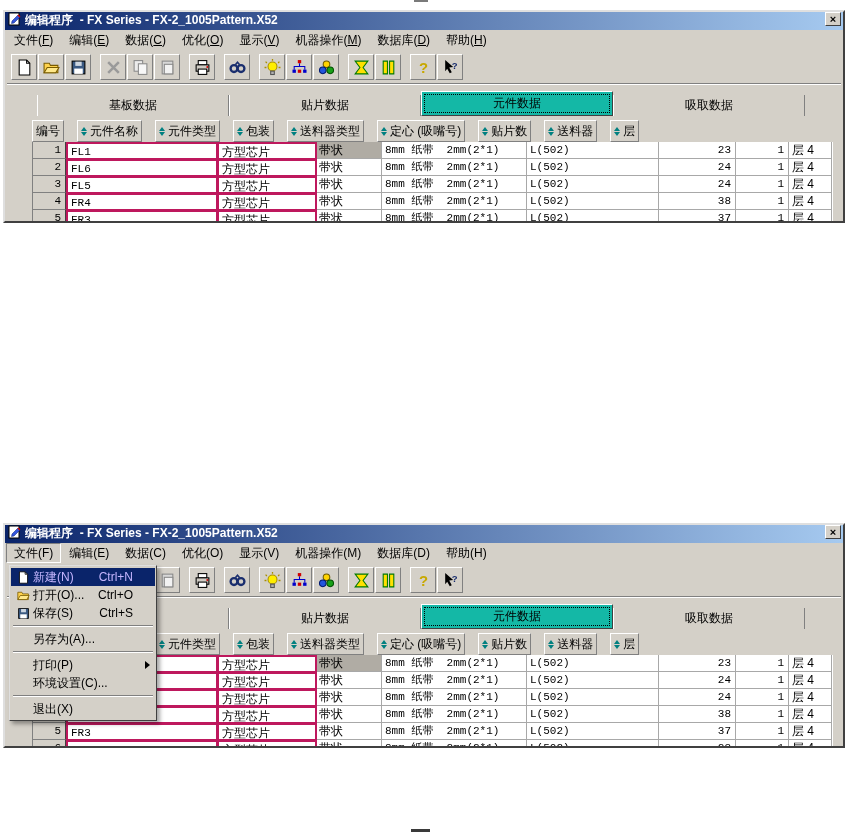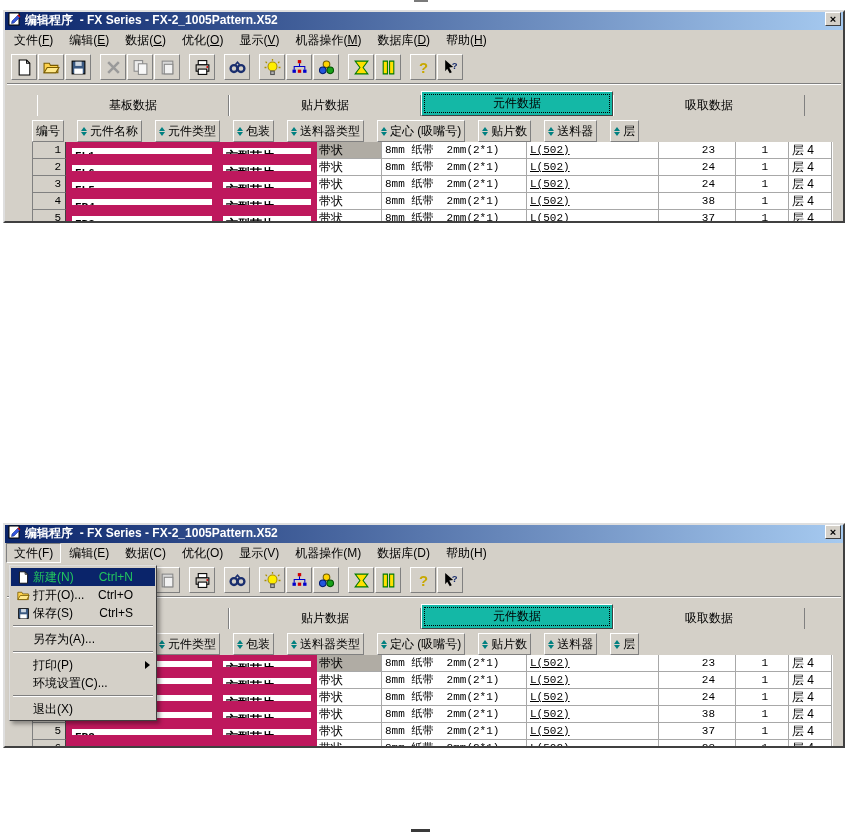--- a/index.html
+++ b/index.html
@@ -47,35 +47,35 @@
   .sa-up { width:0; height:0; border-left:3px solid transparent; border-right:3px solid transparent;
     border-bottom:4px solid #008080; margin-bottom:1px; }
   .sa-dn { width:0; height:0; border-left:3px solid transparent; border-right:3px solid transparent;
     border-top:4px solid #008080; }
   .tbody { background:#fff; border-left:1px solid #808080; }
   .trow { display:flex; height:17px; }
   .td { height:17px; line-height:16px; padding:0 3px; overflow:hidden; white-space:pre;
     border-right:1px solid #a8a8a8; border-bottom:1px solid #a8a8a8;
     font-family:"Liberation Mono","DejaVu Sans Mono",monospace; font-size:11px; }
   .c0{width:33px;} .c1{width:152px;} .c2{width:100px;} .c3{width:66px;} .c4{width:145px;}
-  .c5{width:132px;text-decoration:underline;} .c6{width:77px;} .c7{width:53px;} .c8{width:43px;}
+  .c5{width:132px;} .c6{width:77px;} .c7{width:53px;} .c8{width:43px;}
   .td.num { background:#d4d0c8; text-align:right; padding-right:4px;
     border-right:1px solid #404040; border-bottom:1px solid #808080; }
-  .td.nm { border:6px solid #be185d; margin-right:-1px; margin-bottom:-1px; position:relative; z-index:1;
-    height:18px;font-weight:bold; }
-  .td.r { text-align:right; padding-right:20px; }
+  .td.nm { border:2px solid #be185d; margin-right:-1px; margin-bottom:-1px; position:relative; z-index:1;
+    height:18px; }
+  .td.r { text-align:right; padding-right:4px; }
   .td.cjk { font-family:"Liberation Sans","DejaVu Sans",sans-serif; font-size:12px; }
   .trow:first-child .td.pkg { background:#b0aca4; }
 
   
   .dropdown { position:absolute; left:4px; top:40px; width:148px; z-index:20;
     background:#d4d0c8; border:1px solid; border-color:#dfdfdf #404040 #404040 #dfdfdf;
     box-shadow:3px 3px 4px rgba(0,0,0,.35); padding:2px 1px; }
   .ditem { height:18px; display:flex; align-items:center; padding:0 2px; }
-  .ditem.hl { background:#0a246a; color:#22c55e;align-items:center; }
+  .ditem.hl { background:#0a246a; color:#c4b5fd;align-items:center; }
   .dicon { width:20px; flex:0 0 auto; display:flex; justify-content:center; }
   .dicon svg { width:13px; height:13px; }
   .dlabel { flex:1 1 auto; white-space:pre; }
   .dshort { margin-right:20px; white-space:pre; }
   .darrow { width:0; height:0; border-top:4px solid transparent; border-bottom:4px solid transparent;
     border-left:5px solid #000; margin-right:3px; }
   .dsep { height:2px; margin:3px 2px; border-top:1px solid #808080; border-bottom:1px solid #fff; }
 </style>
 </head>
 <body>

